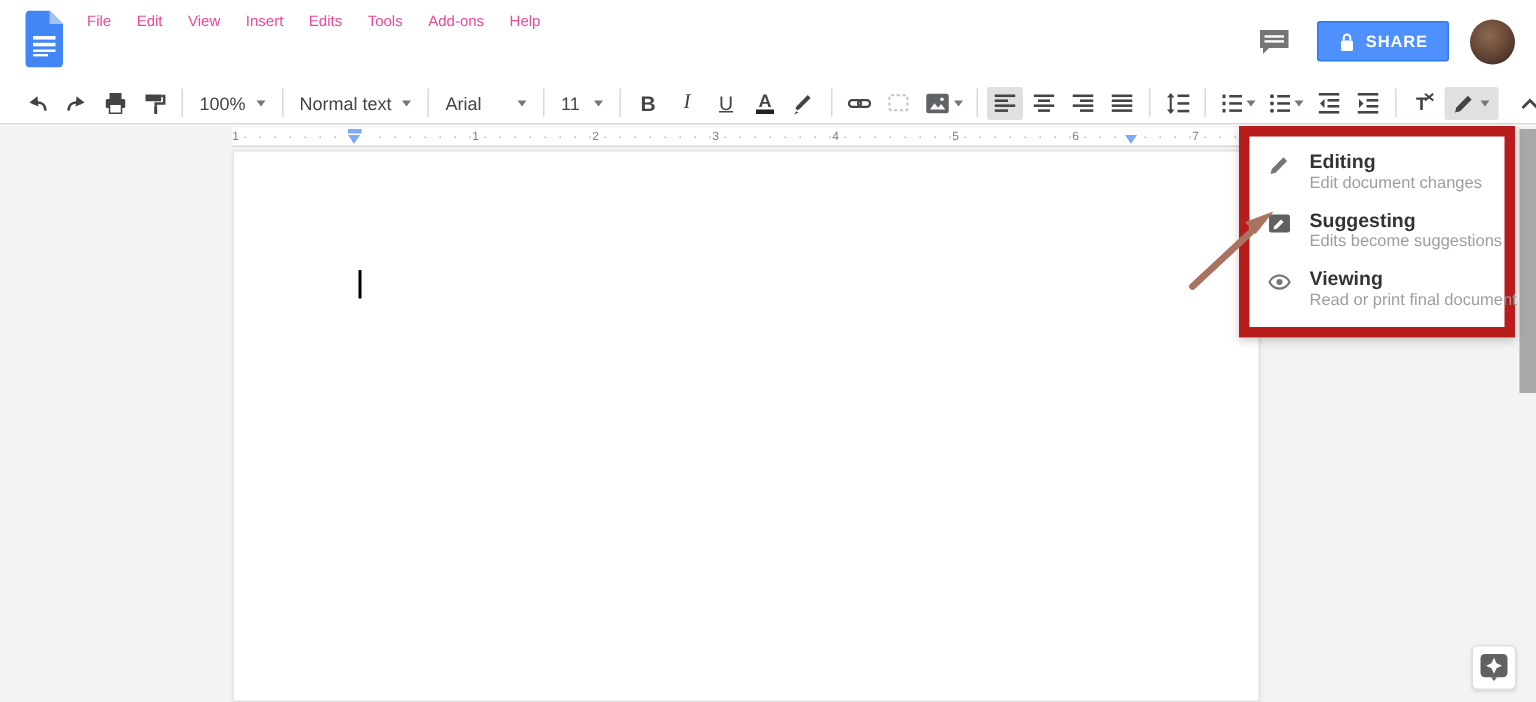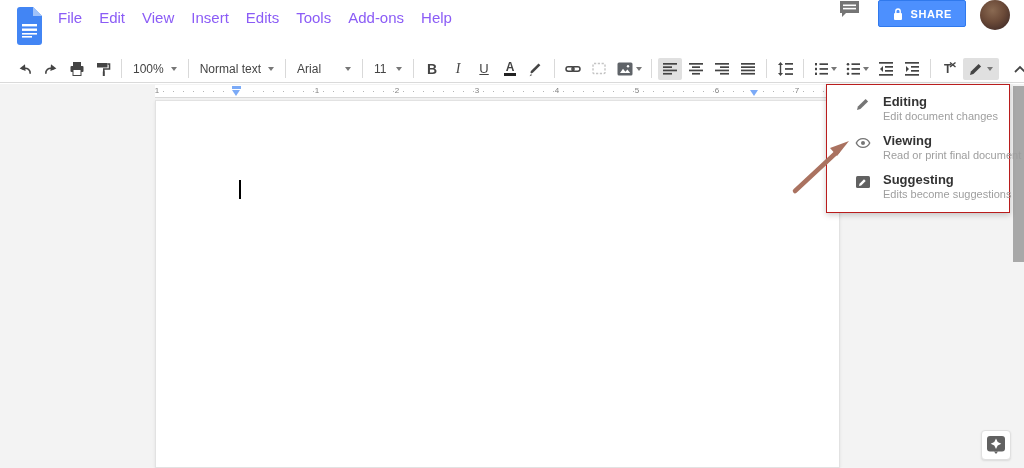--- a/index.html
+++ b/index.html
@@ -7,23 +7,23 @@
   body { font-family:"Liberation Sans", sans-serif; background:#fff; position:relative; }
 
   
   .header { position:absolute; left:0; top:0; width:1024px; height:55px; background:#fff; }
   .logo { position:absolute; left:15px; top:7px; }
   .title-area { position:absolute; left:58px; top:6px; }
   .title-row { display:flex; align-items:center; height:24px; }
   .doc-title { font-size:18px; color:#212121; margin-right:16px; }
   .star { color:#9aa0a6; font-size:16px; margin-right:10px; cursor:pointer; }
   .menu-row { display:flex; align-items:center; margin-top:3px; }
-  .menu-item { font-size:15px; color:#8b5cf6; margin-right:17px; cursor:pointer; }
+  .menu-item { font-size:10px; color:#ec4899; margin-right:17px; cursor:pointer; }
   .save-status { font-size:12px; color:#9e9e9e; text-decoration:underline; margin-left:3px; }
-  .header-right { position:absolute; right:14px; top:0; height:55px; display:flex; }
+  .header-right { position:absolute; right:14px; top:0; height:55px; display:flex; align-items:center; }
   .hdr-comment { margin-right:18px; cursor:pointer; }
   .share-btn { display:flex; align-items:center; background:#4d90fe; border:1px solid #3079ed; border-radius:2px;
                height:27px; padding:0 13px; cursor:pointer; }
   .share-btn span { color:#fff; font-size:11px; font-weight:bold; letter-spacing:.6px; margin-left:6px; }
   .avatar { width:30px; height:30px; border-radius:50%; margin-left:14px; cursor:pointer;
             background:radial-gradient(circle at 42% 35%, #8a6a52 0%, #6b4a38 45%, #47302a 80%, #33231e 100%); }
 
   
   .toolbar { position:absolute; left:0; top:55px; width:1024px; height:28px; background:#fff;
              border-bottom:1px solid #dadada; display:flex; align-items:center; padding-left:12px; }
@@ -66,21 +66,21 @@
   
   .scroll-thumb { position:absolute; right:0; top:2px; width:11px; height:176px; background:#a8a8a8; cursor:pointer; }
 
   
   .explore-btn { position:absolute; left:981px; top:346px; width:30px; height:30px; background:#fff;
                  border:1px solid #e0e0e0; border-radius:4px; display:flex; align-items:center; justify-content:center;
                  box-shadow:0 1px 2px rgba(0,0,0,.1); cursor:pointer; }
 
   
   .mode-menu { position:absolute; left:826px; top:0px; width:184px; background:#fff;
-               border:1px solid #b91c1c; box-shadow:0 2px 6px rgba(0,0,0,.2); padding:5px 16px; z-index:5; }
+               border:7px solid #b91c1c; box-shadow:0 2px 6px rgba(0,0,0,.2); padding:5px 0; z-index:5; }
   .mm-item { display:flex; align-items:flex-start; padding:5px 10px 6px 12px; cursor:pointer; }
   .mm-icon { width:16px; height:16px; margin-right:12px; margin-top:1px; flex:none; }
   .mm-title { font-size:13px; font-weight:bold; color:#333; line-height:14px; }
   .mm-desc { font-size:11px; color:#9e9e9e; line-height:13px; margin-top:1px; white-space:nowrap; }
 
   .annotation-arrow { position:absolute; left:0; top:0; pointer-events:none; z-index:6; }
 
   svg { display:block; }
 </style>
 </head>
@@ -472,41 +472,41 @@
           </svg>
       </span>
       <div class="mm-text">
         <div class="mm-title">Editing</div>
         <div class="mm-desc">Edit document changes</div>
       </div>
     </div>
     <div class="mm-item">
       <span class="mm-icon">
         <svg width="16" height="16" viewBox="0 0 16 16">
+            <rect x="1" y="2" width="14" height="12" rx="1.5" fill="#616161"></rect>
+            <path d="M4 12l.5-2.2 4.5-4.5 1.7 1.7-4.5 4.5L4 12z" fill="#fff"></path>
+          </svg>
+      </span>
+      <div class="mm-text">
+        <div class="mm-title">Suggesting</div>
+        <div class="mm-desc">Edits become suggestions</div>
+      </div>
+    </div>
+    <div class="mm-item">
+      <span class="mm-icon">
+        <svg width="16" height="16" viewBox="0 0 16 16">
             <path d="M8 3.6c3.4 0 5.9 2.6 6.7 4.4-.8 1.8-3.3 4.4-6.7 4.4S2.1 9.8 1.3 8C2.1 6.2 4.6 3.6 8 3.6z" fill="none" stroke="#757575" stroke-width="1.4"></path>
             <circle cx="8" cy="8" r="2" fill="#757575"></circle>
           </svg>
       </span>
       <div class="mm-text">
         <div class="mm-title">Viewing</div>
         <div class="mm-desc">Read or print final document</div>
       </div>
     </div>
-    <div class="mm-item">
-      <span class="mm-icon">
-        <svg width="16" height="16" viewBox="0 0 16 16">
-            <rect x="1" y="2" width="14" height="12" rx="1.5" fill="#616161"></rect>
-            <path d="M4 12l.5-2.2 4.5-4.5 1.7 1.7-4.5 4.5L4 12z" fill="#fff"></path>
-          </svg>
-      </span>
-      <div class="mm-text">
-        <div class="mm-title">Suggesting</div>
-        <div class="mm-desc">Edits become suggestions</div>
-      </div>
-    </div>
   </div>
 
   <svg class="annotation-arrow" width="1024" height="384" viewBox="0 0 1024 384">
     <line x1="795" y1="107" x2="838" y2="67" stroke="#aa7260" stroke-width="4.5" stroke-linecap="round"></line>
     <polygon points="849,57 830,64 837,72" fill="#aa7260"></polygon>
   </svg>
 
   <div class="explore-btn">
     <svg width="20" height="20" viewBox="0 0 20 20">
       <rect x="1" y="1" width="18" height="15.5" rx="3" fill="#616161"></rect>

